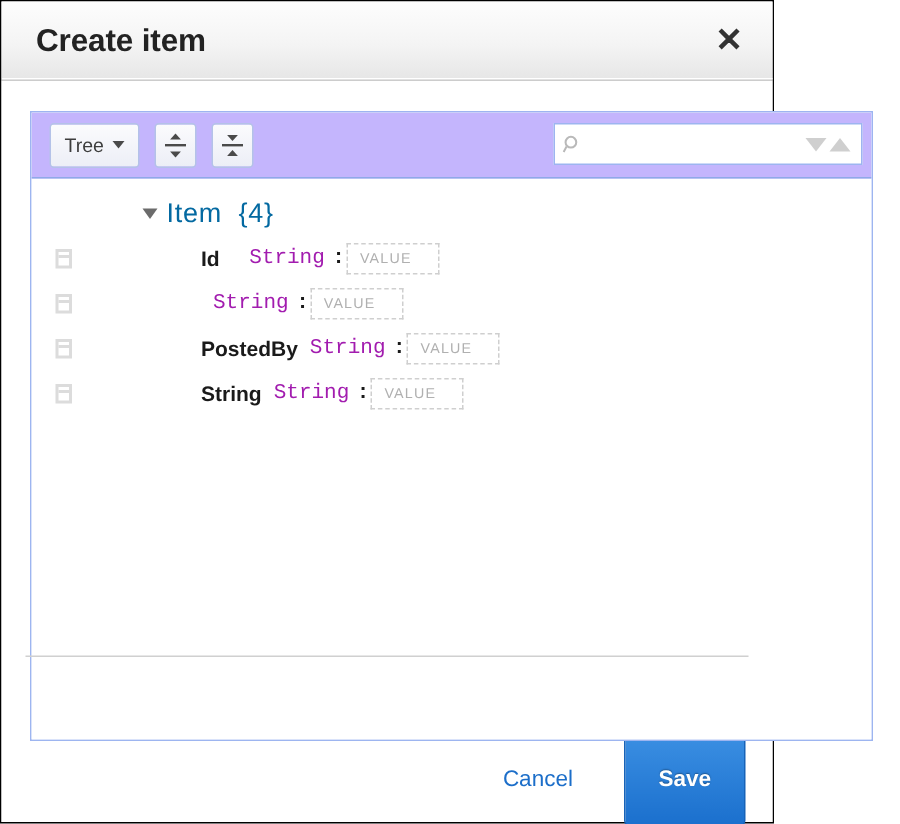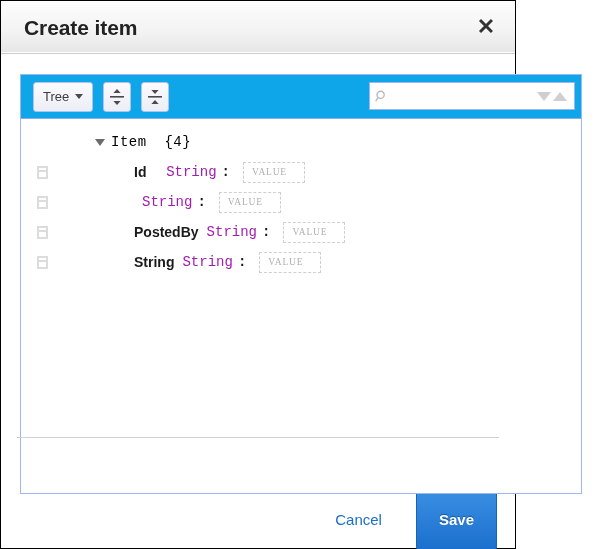--- a/index.html
+++ b/index.html
@@ -84,21 +84,21 @@
     background: #ffffff;
     display: flex;
     flex-direction: column;
     overflow: hidden;
   }
 
   
   .je-menu {
     flex: 0 0 44px;
     height: 44px;
-    background: #0ea5e9;
+    background: #c4b5fd;
     border-bottom: 1px solid #8fa9e8;
     box-sizing: border-box;
     display: flex;
     align-items: center;
     padding: 0 6px;
     position: relative;
   }
   .je-btn {
     box-sizing: border-box;
     background: linear-gradient(to bottom, #fbfbfd 0%, #eceef6 100%);
@@ -224,23 +224,23 @@
     justify-content: center;
     cursor: pointer;
   }
   .exp-tri {
     width: 0; height: 0;
     border-left: 5px solid transparent;
     border-right: 5px solid transparent;
     border-top: 7px solid #6b6b6b;
   }
   .je-root-label {
-    font-family: Liberation Mono, monospace;
-    font-size: 14px;
-    color: #000000;
+    font-family: Liberation Sans, sans-serif;
+    font-size: 18px;
+    color: #0369a1;
     letter-spacing: 0.5px;
     white-space: pre;
   }
   .je-indent {
     width: 32px;
     flex: 0 0 32px;
   }
   .je-field {
     font-family: Liberation Sans, sans-serif;
     font-size: 14px;
@@ -263,27 +263,26 @@
     padding: 0 1px 0 5px;
   }
   .je-value {
     box-sizing: border-box;
     border: 1px dashed #cfcfcf;
     min-width: 62px;
     height: 21px;
     display: flex;
     align-items: center;
     padding: 0 8px;
-    font-family: Liberation Serif, serif;
+    font-family: Liberation Sans, sans-serif;
     font-size: 9.5px;
     letter-spacing: 0.8px;
     color: #b0b0b0;
     cursor: text;
     white-space: nowrap;
-    margin-left: 12px;
   }
 
   
   .dlg-sep {
     position: absolute;
     left: 16px;
     right: 16px;
     bottom: 52px;
     height: 1px;
     background: #d0d0d0;

